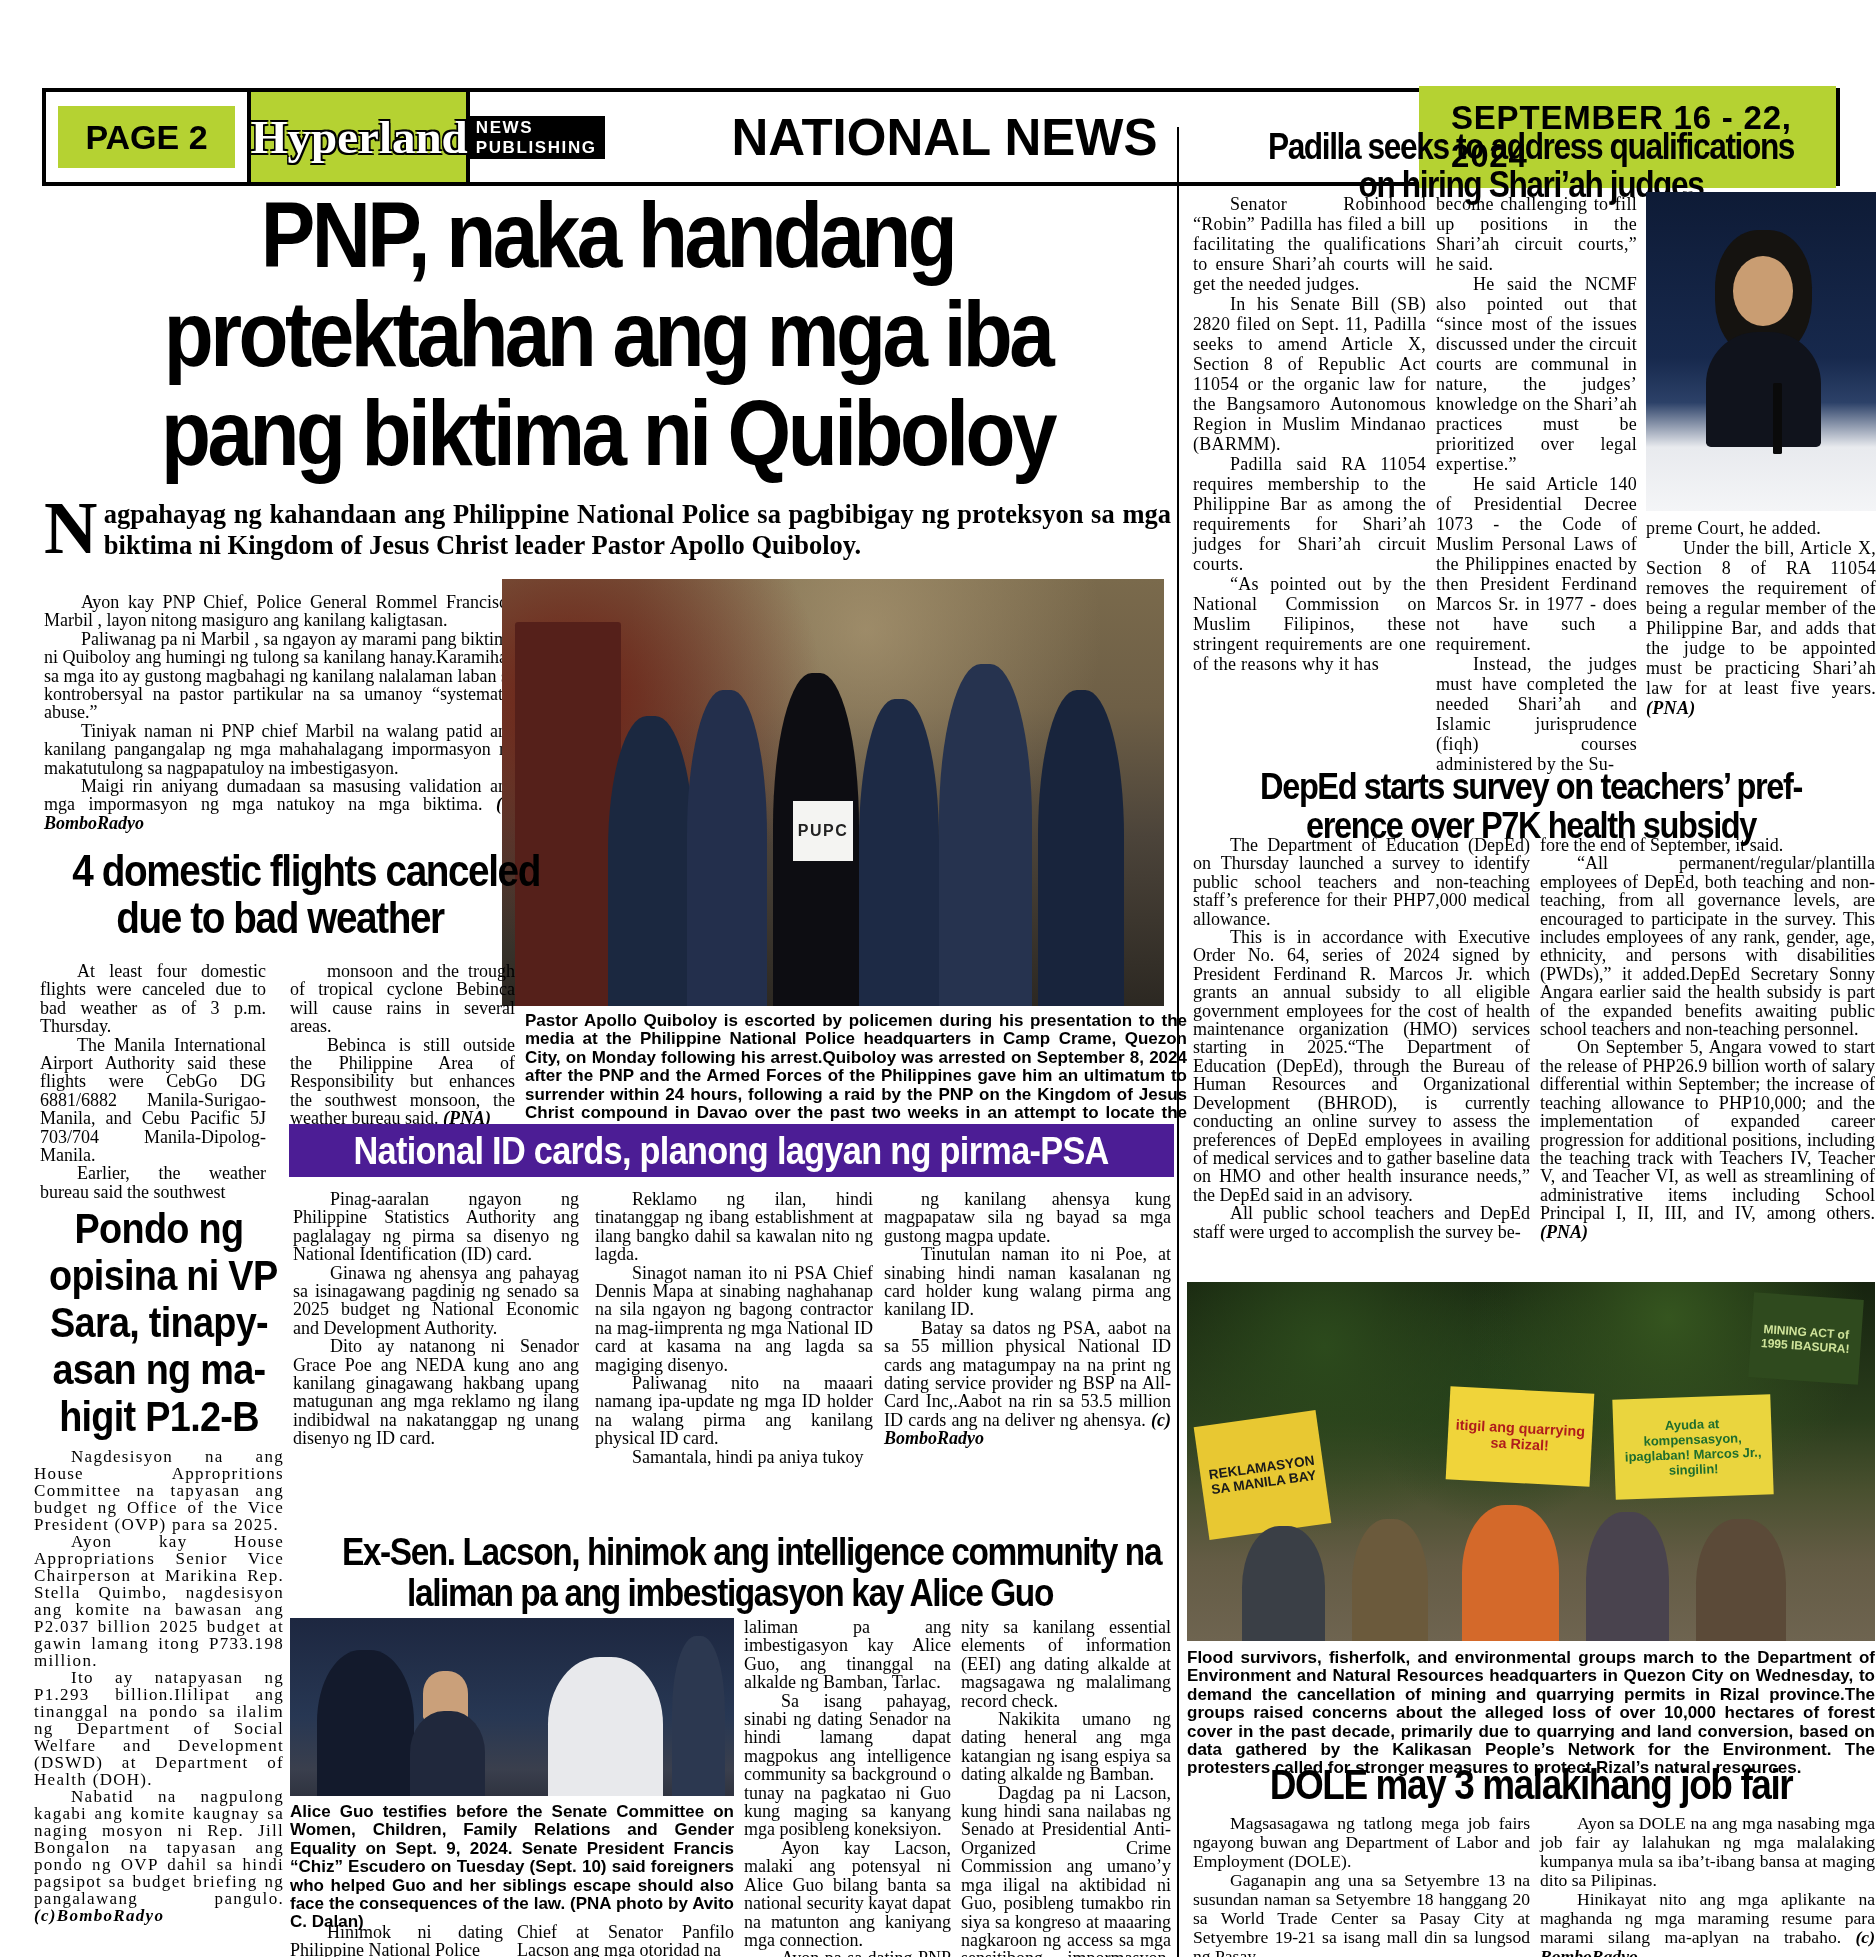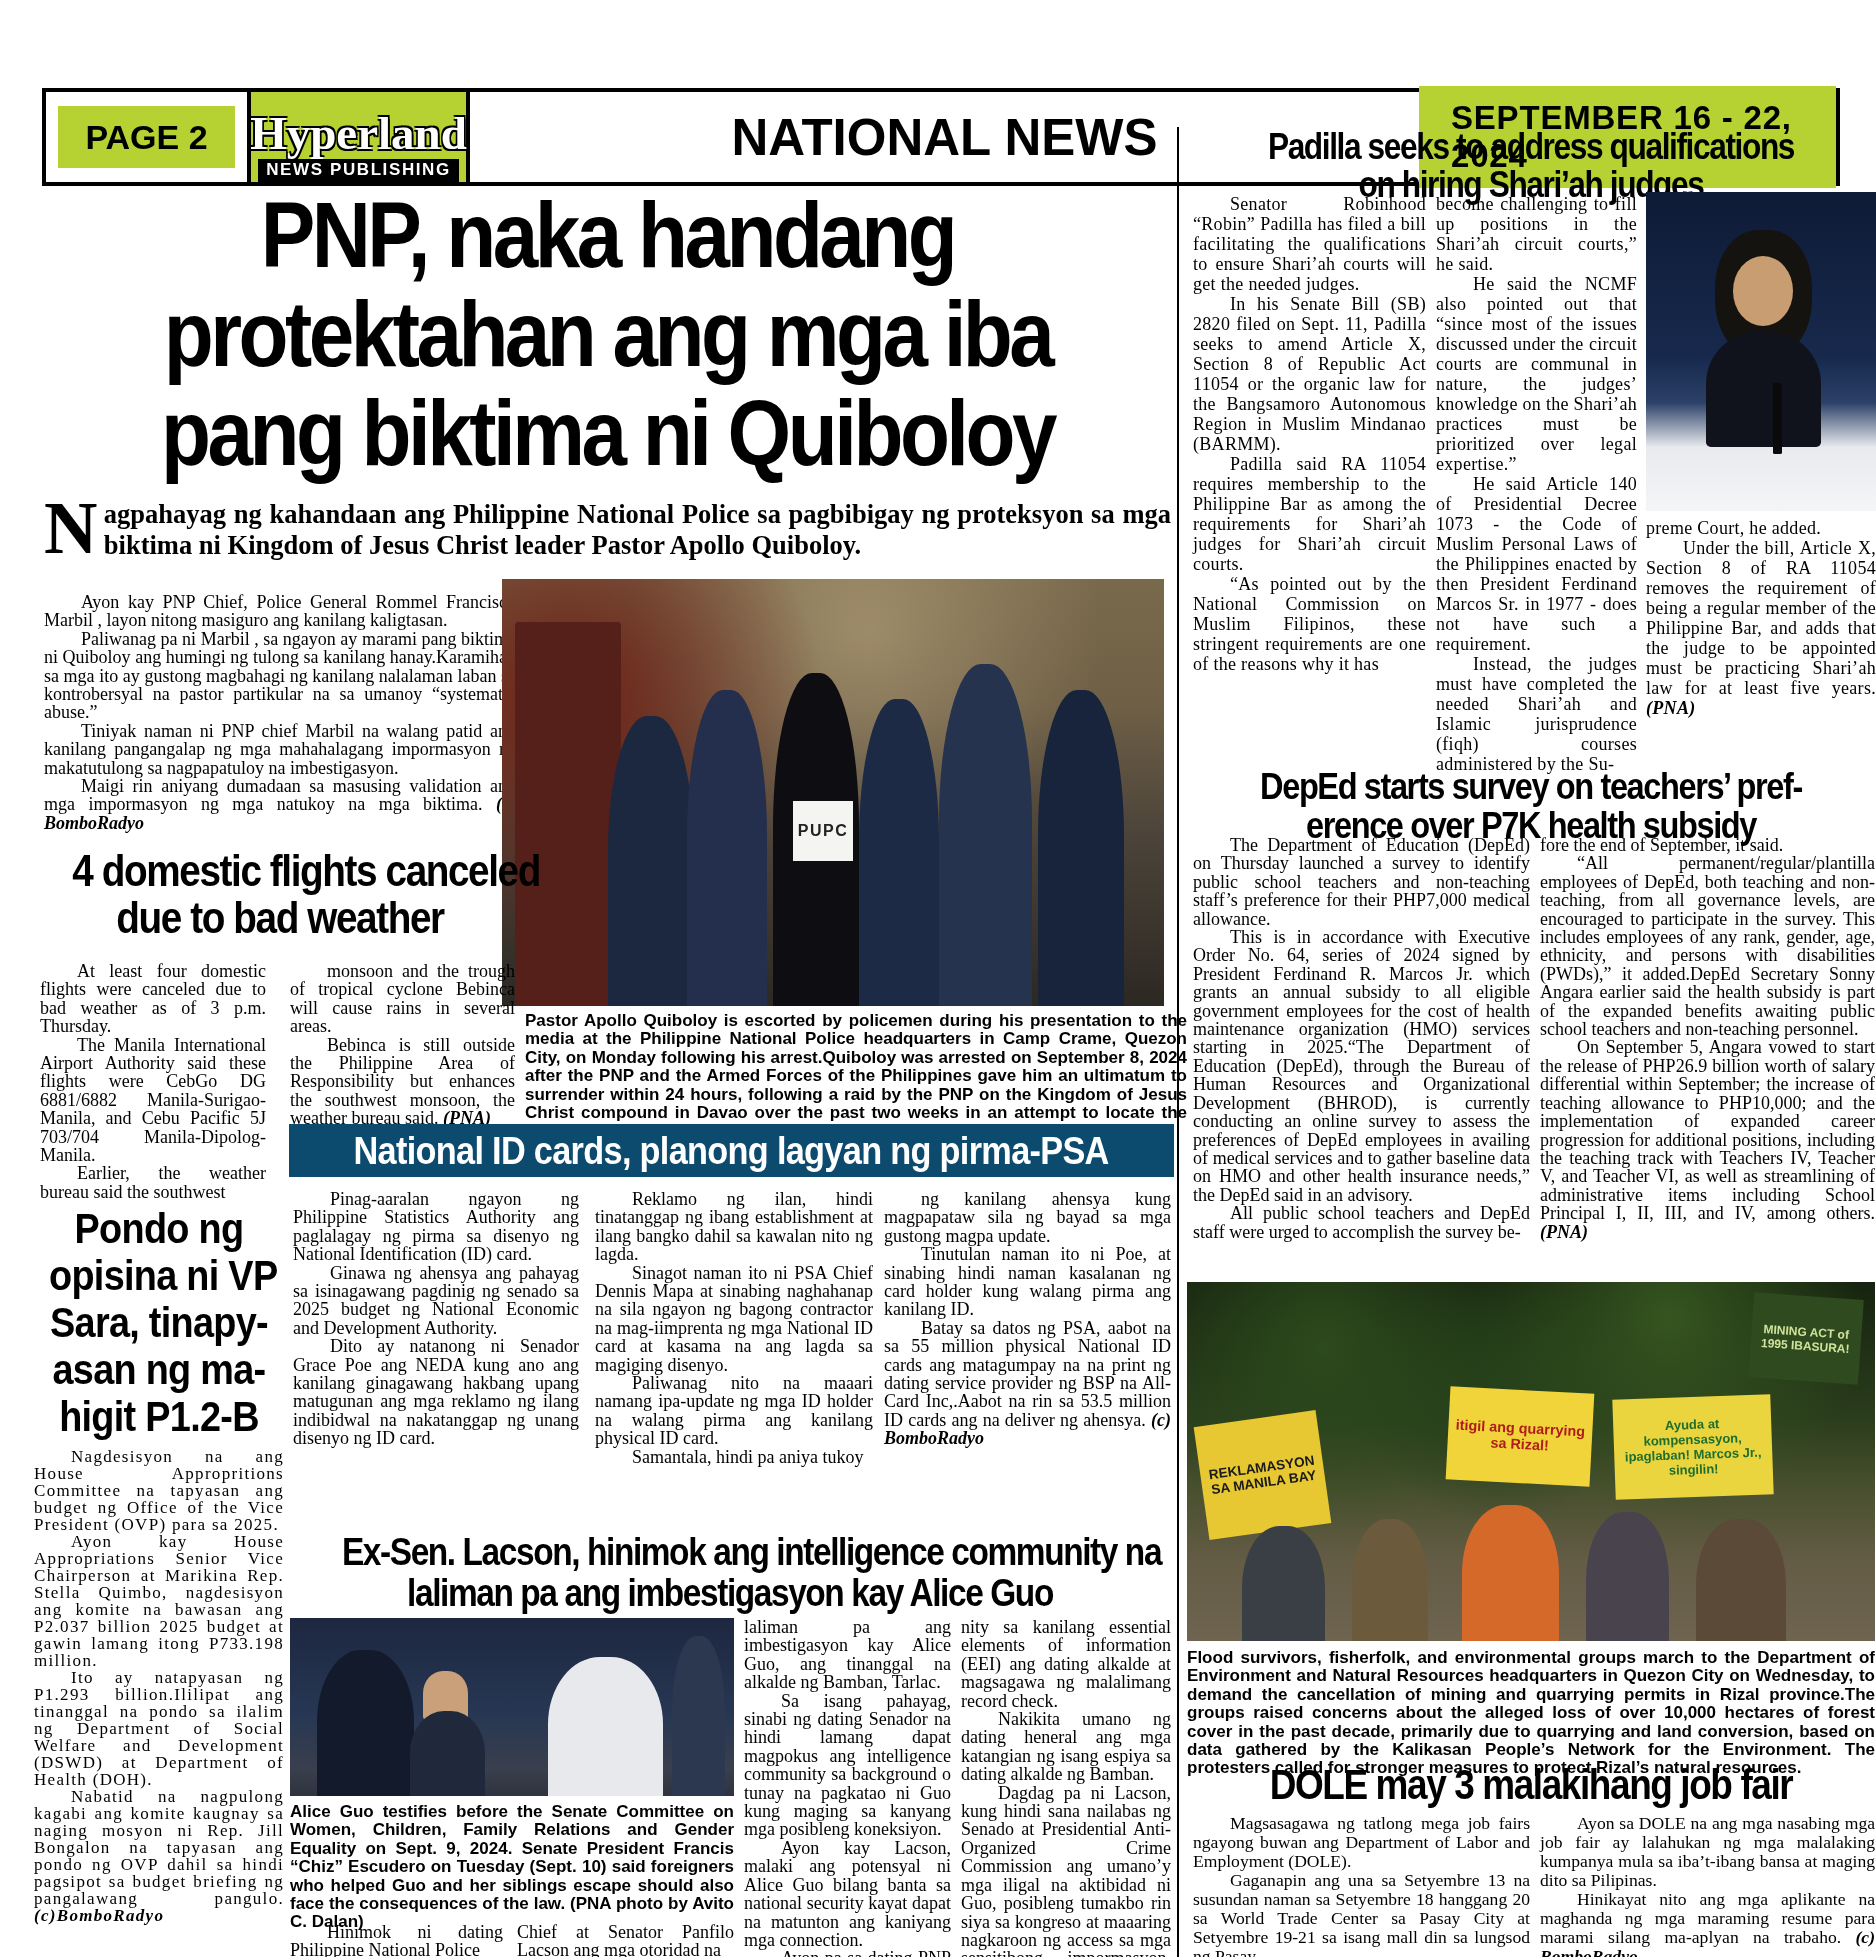--- a/index.html
+++ b/index.html
@@ -5,21 +5,21 @@
   html,body{margin:0;padding:0;background:#fff;}
   #page{position:relative;width:1876px;height:1921px;background:#fff;overflow:hidden;
         font-family:"Liberation Serif",serif;color:#000;margin-top:40px;}
   .abs{position:absolute;}
   
   #masthead{left:42px;top:48px;width:1790px;height:90px;border:4px solid #000;
             display:flex;align-items:stretch;background:#fff;}
   .pagebox{width:201px;display:flex;align-items:center;justify-content:center;}
   .pagebox .green{background:#b5d232;padding:11.2px 27px;font:bold 34px "Liberation Sans",sans-serif;}
   .logobox{width:215px;background:#b5d232;border-left:4px solid #000;border-right:4px solid #000;
-           display:flex;flex-direction:column;align-items:center;justify-content:flex-end;}
+           display:flex;flex-direction:row;align-items:center;justify-content:space-between;}
   .logoname{font:bold 47px "Liberation Serif",serif;color:#fff;line-height:1;
             text-shadow:-1.6px -1.6px 0 #000,1.6px -1.6px 0 #000,-1.6px 1.6px 0 #000,1.6px 1.6px 0 #000,0 2.4px 0 #000;}
   .logotag{margin-top:1.6px;background:#000;color:#fff;font:bold 17px "Liberation Sans",sans-serif;
            letter-spacing:1.6px;padding:1.6px 8px;}
   .sectionbox{flex:1;display:flex;align-items:center;justify-content:center;}
   .sectiontitle{font:bold 51px "Liberation Sans",sans-serif;letter-spacing:0px;}
   .datebox{width:417px;display:flex;align-items:center;justify-content:flex-start;}
   .datebox .green{background:#b5d232;padding:13px 32px;font:bold 33px "Liberation Sans",sans-serif;letter-spacing:0.8px;}
   
   .hl{font-family:"Liberation Sans",sans-serif;font-weight:700;white-space:nowrap;
@@ -36,21 +36,21 @@
   .col p{margin:0;text-indent:37px;}
   .b1{font-size:18px;line-height:18.4px;}          
   .b2{font-size:18px;line-height:20px;letter-spacing:0.3px;} 
   .b3{font-size:18px;line-height:18.4px;}          
   .b4{font-size:18px;line-height:17px;letter-spacing:1.3px;font-size:17px;} 
   .b5{font-size:17.6px;line-height:19px;}            
   .cr{font-weight:bold;font-style:italic;}
   
   .cap{font:bold 17px "Liberation Sans",sans-serif;line-height:18.4px;text-align:justify;}
   
-  #nidbar{left:289px;top:1084px;width:885px;height:53px;background:#0c4a6e;color:#fff;
+  #nidbar{left:289px;top:1084px;width:885px;height:53px;background:#4c1d95;color:#fff;
           display:flex;align-items:center;justify-content:center;}
   #nidbar .hl{font-size:39px;letter-spacing:-0.8px;}
   
   .photo{position:absolute;overflow:hidden;}
   .fig{position:absolute;border-radius:45% 45% 4.8px 4.8px;}
   #mainphoto{left:502px;top:539px;width:662px;height:427px;
      background:radial-gradient(circle at 10% 28%,rgba(110,28,18,.95),rgba(110,28,18,0) 38%),
                 radial-gradient(circle at 55% 12%,rgba(190,170,130,.55),rgba(0,0,0,0) 45%),
                 linear-gradient(180deg,#7a6a4c 0%,#6e5f46 30%,#4c443a 60%,#2c2822 100%);}
   #padphoto{left:1646px;top:152px;width:230px;height:319px;

